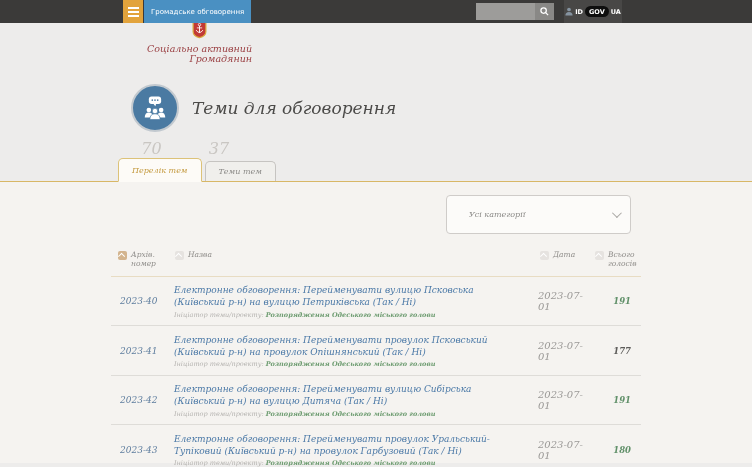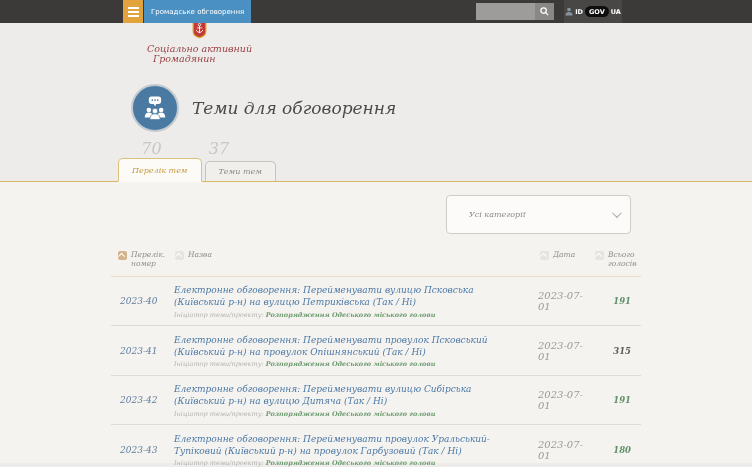--- a/index.html
+++ b/index.html
@@ -53,21 +53,21 @@
   }
   .gov-pill { background: #0e0e0e; color: #fff; border-radius: 7px; padding: 1.5px 4px; }
 
   
   .brandbar { height: 37px; display: flex; align-items: center; }
   .brand { margin-left: 147px; display: flex; align-items: center; gap: 5px; cursor: pointer; flex-direction: column; }
   .brand-text {
     color: var(--brand-red, #9a3f42);
     font-style: italic; font-size: 9.5px; line-height: 1.1;
   }
-  .brand-text .l2 { padding-left: 6px; display: block; }
+  .brand-text .l2 { padding-left: 6px; display: block; text-align: right; }
 
   
   .container { width: 530px; margin: 0 auto; }
 
   
   .page-head { margin-top: 24px; display: flex; align-items: center; gap: 13px; padding-left: 20px; }
   .circle-icon {
     width: 48px; height: 48px; border-radius: 50%;
     background: #4a7aa2; border: 2px solid #c2c9cf; flex: none;
     display: flex; align-items: center; justify-content: center;
@@ -231,21 +231,21 @@
   <div class="lower-inner">
     <div class="filter-select">
       <span>Усі категорії</span>
       <span class="chev"></span>
     </div>
 
     <div class="thead">
       <div class="th c-reg">
         <span class="sort-box active"></span>
         <span>
-          <span>Перелік.</span><br>
+          <span>Архів.</span><br>
           <span>номер</span>
         </span>
       </div>
       <div class="th c-name">
         <span class="sort-box"></span>
         <span>Назва</span>
       </div>
       <div class="th c-date">
         <span class="sort-box"></span>
         <span>Дата</span>
@@ -276,21 +276,21 @@
       <div class="row">
         <div class="cell-reg">2023-41</div>
         <div class="cell-name">
           <a class="row-title">Електронне обговорення: Перейменувати провулок Псковський (Київський р-н) на провулок Опішнянський (Так / Ні)</a>
           <div class="row-init">
             <span>Ініціатор теми/проекту:</span>
             <b>Розпорядження Одеського міського голови</b>
           </div>
         </div>
         <div class="cell-date">2023-07-01</div>
-        <div class="cell-votes muted">315</div>
+        <div class="cell-votes muted">177</div>
       </div>
 
       <div class="row">
         <div class="cell-reg">2023-42</div>
         <div class="cell-name">
           <a class="row-title">Електронне обговорення: Перейменувати вулицю Сибірська (Київський р-н) на вулицю Дитяча (Так / Ні)</a>
           <div class="row-init">
             <span>Ініціатор теми/проекту:</span>
             <b>Розпорядження Одеського міського голови</b>
           </div>

